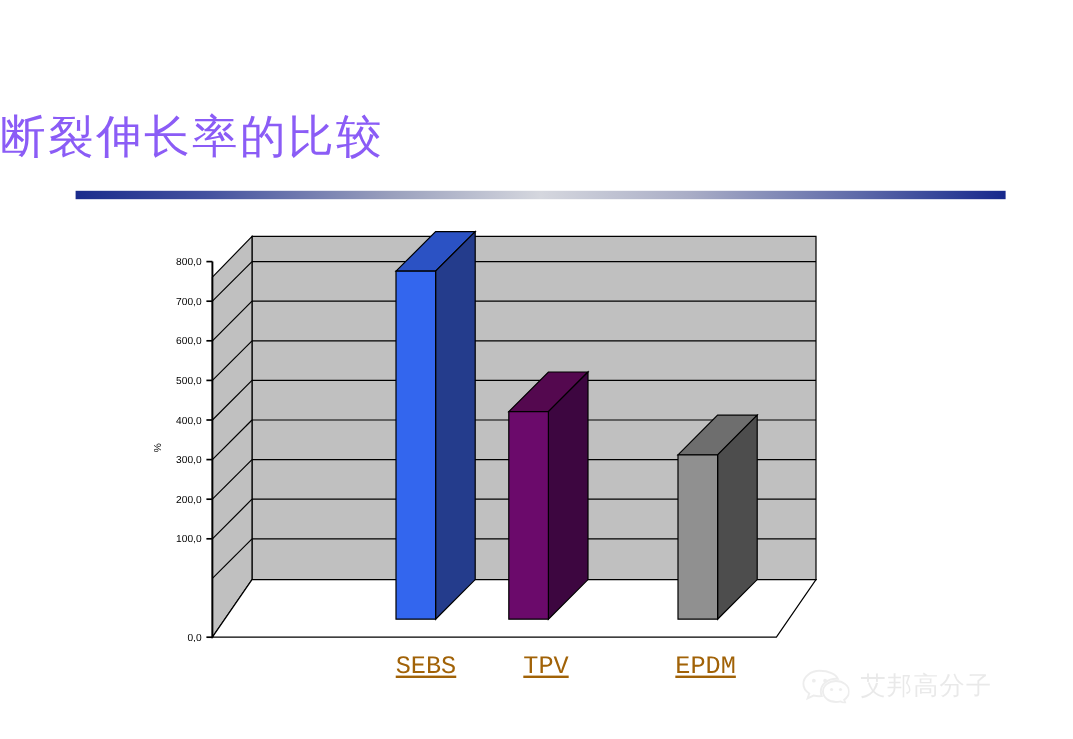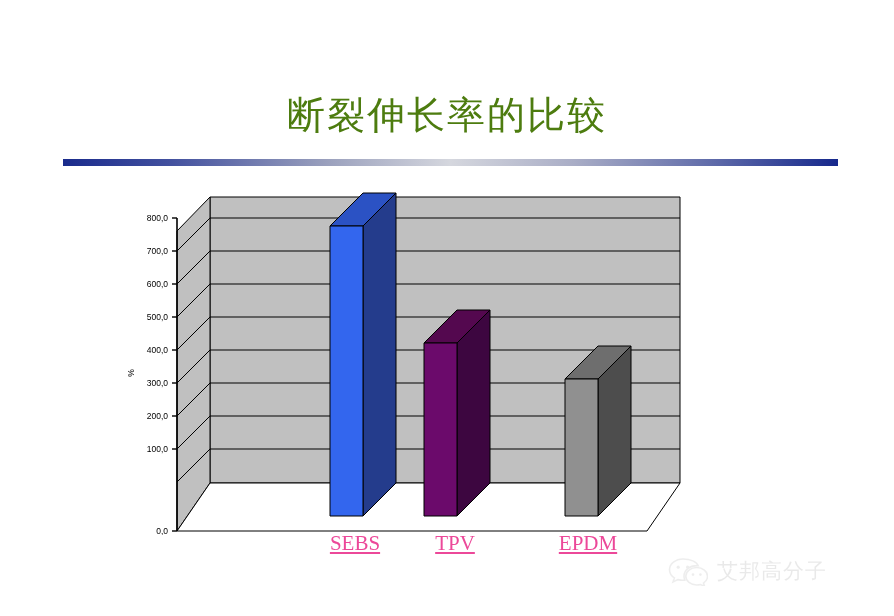--- a/index.html
+++ b/index.html
@@ -22,26 +22,25 @@
     height: 616px;
     background: #ffffff;
   }
 
   
   #slide-title {
     position: absolute;
     left: 0;
     top: 92px;
     width: 894px;
-    text-align: center;
     font-family: "Liberation Serif", "DejaVu Serif", serif;
     font-size: 38px;
     line-height: 46px;
     letter-spacing: 2px;
-    color: #4d7c0f;
+    color: #8b5cf6;
     white-space: nowrap;
   }
 
   #title-rule {
     position: absolute;
     left: 63px;
     top: 159px;
     width: 775px;
     height: 7px;
     background: linear-gradient(to right,
@@ -79,24 +78,24 @@
   }
   .axis-title {
     font-family: "Liberation Sans", sans-serif;
     font-size: 8.5px;
     fill: #000000;
   }
 
   
   .cat-label {
     position: absolute;
-    top: 531px;
-    font-family: Liberation Serif, serif;
+    top: 545px;
+    font-family: Liberation Mono, monospace;
     font-size: 21px;
-    color: #ec4899;
+    color: #a16207;
     text-decoration: underline;
     text-align: center;
     white-space: nowrap;
   }
   #cat-0 { left: 300px; width: 110px; }
   #cat-1 { left: 405px; width: 100px; }
   #cat-2 { left: 533px; width: 110px; }
 
   
   #watermark {

